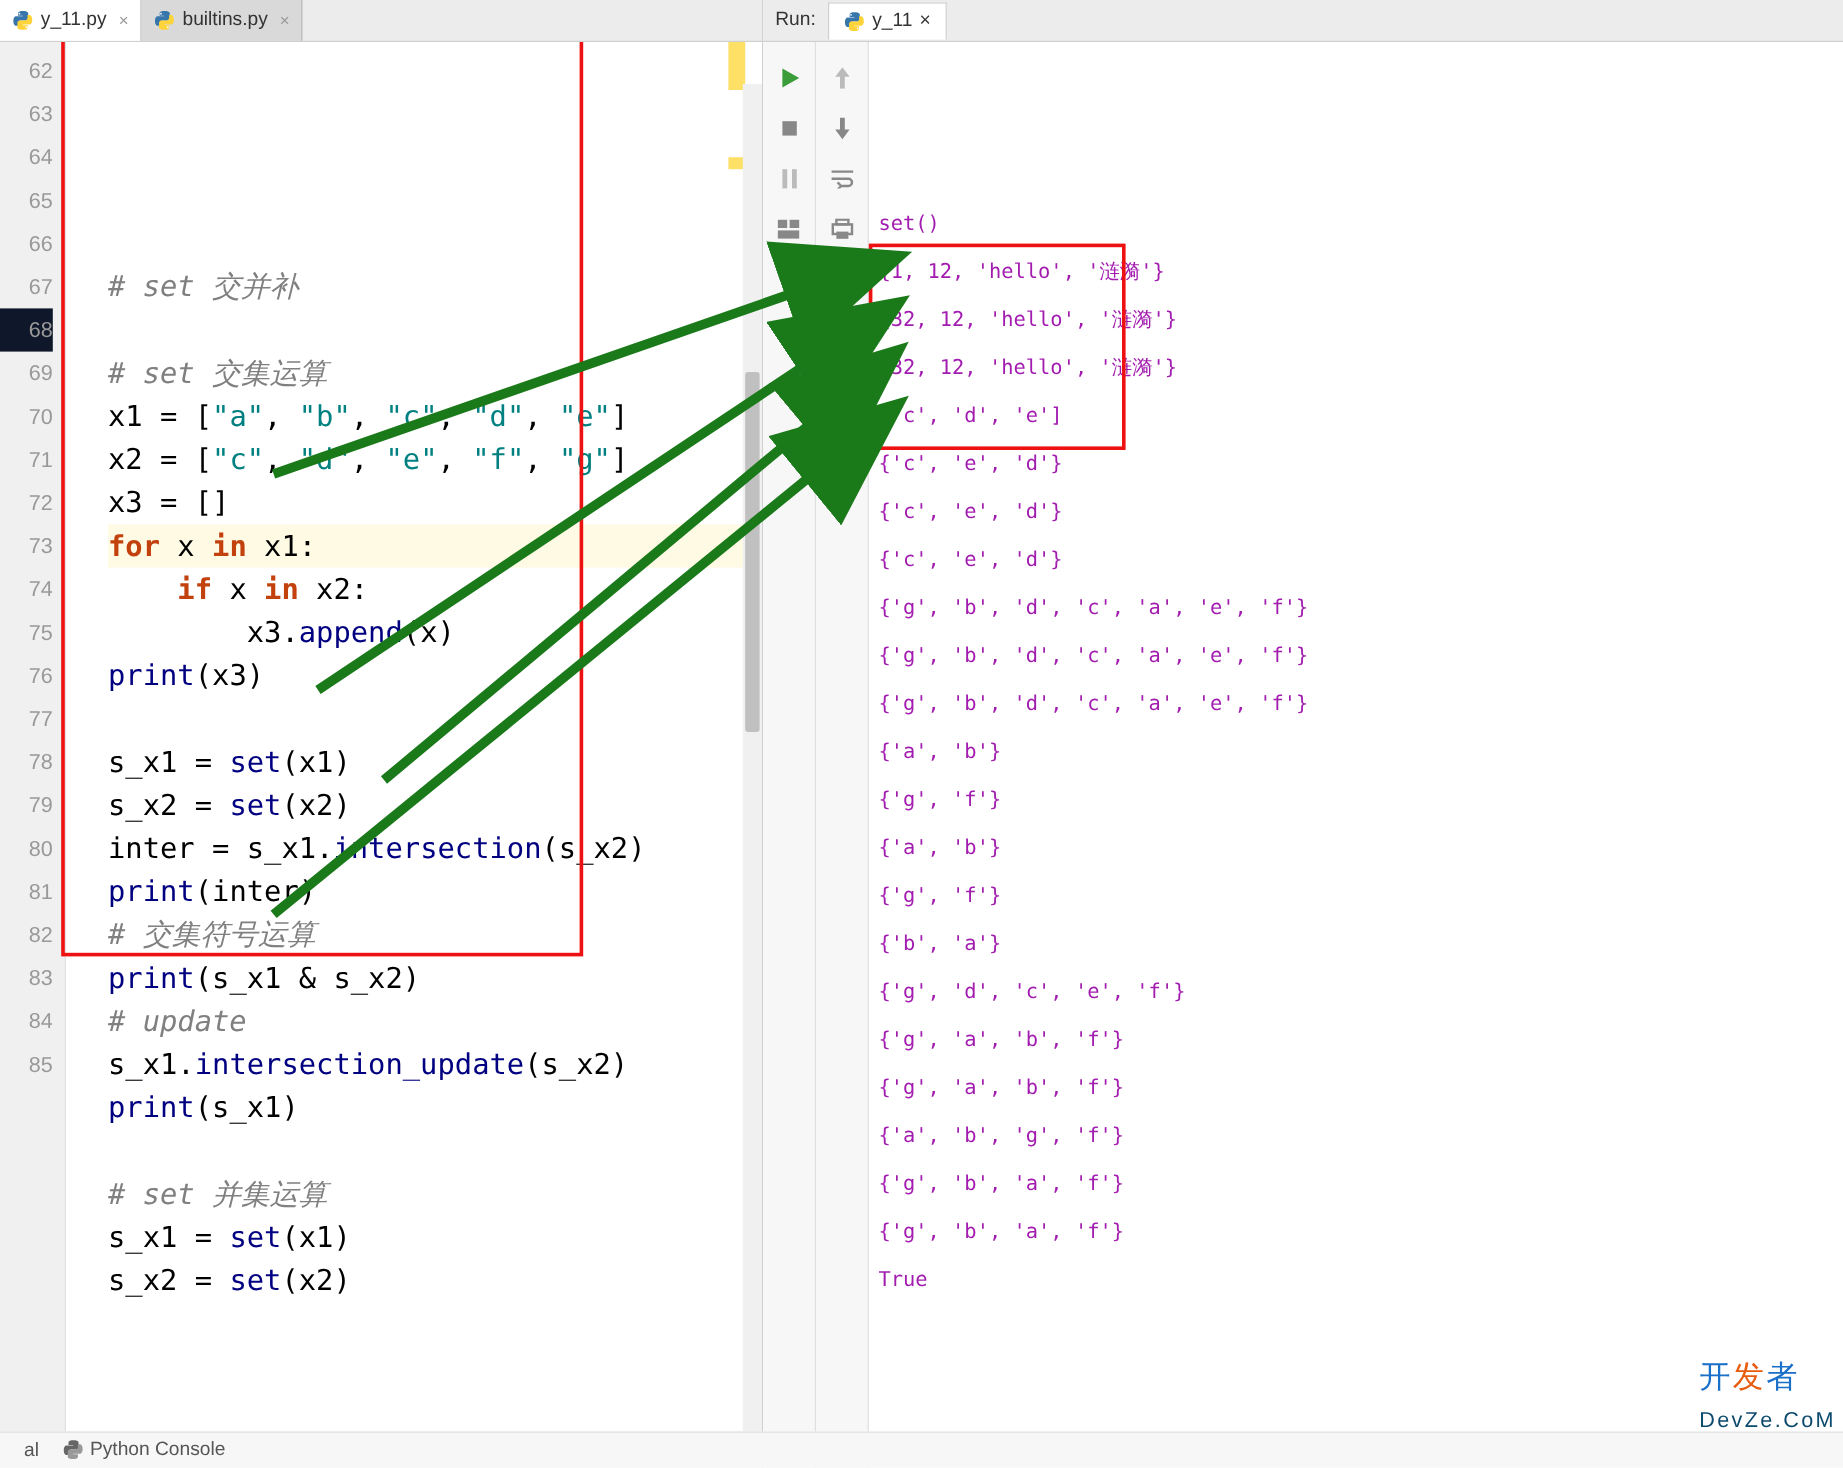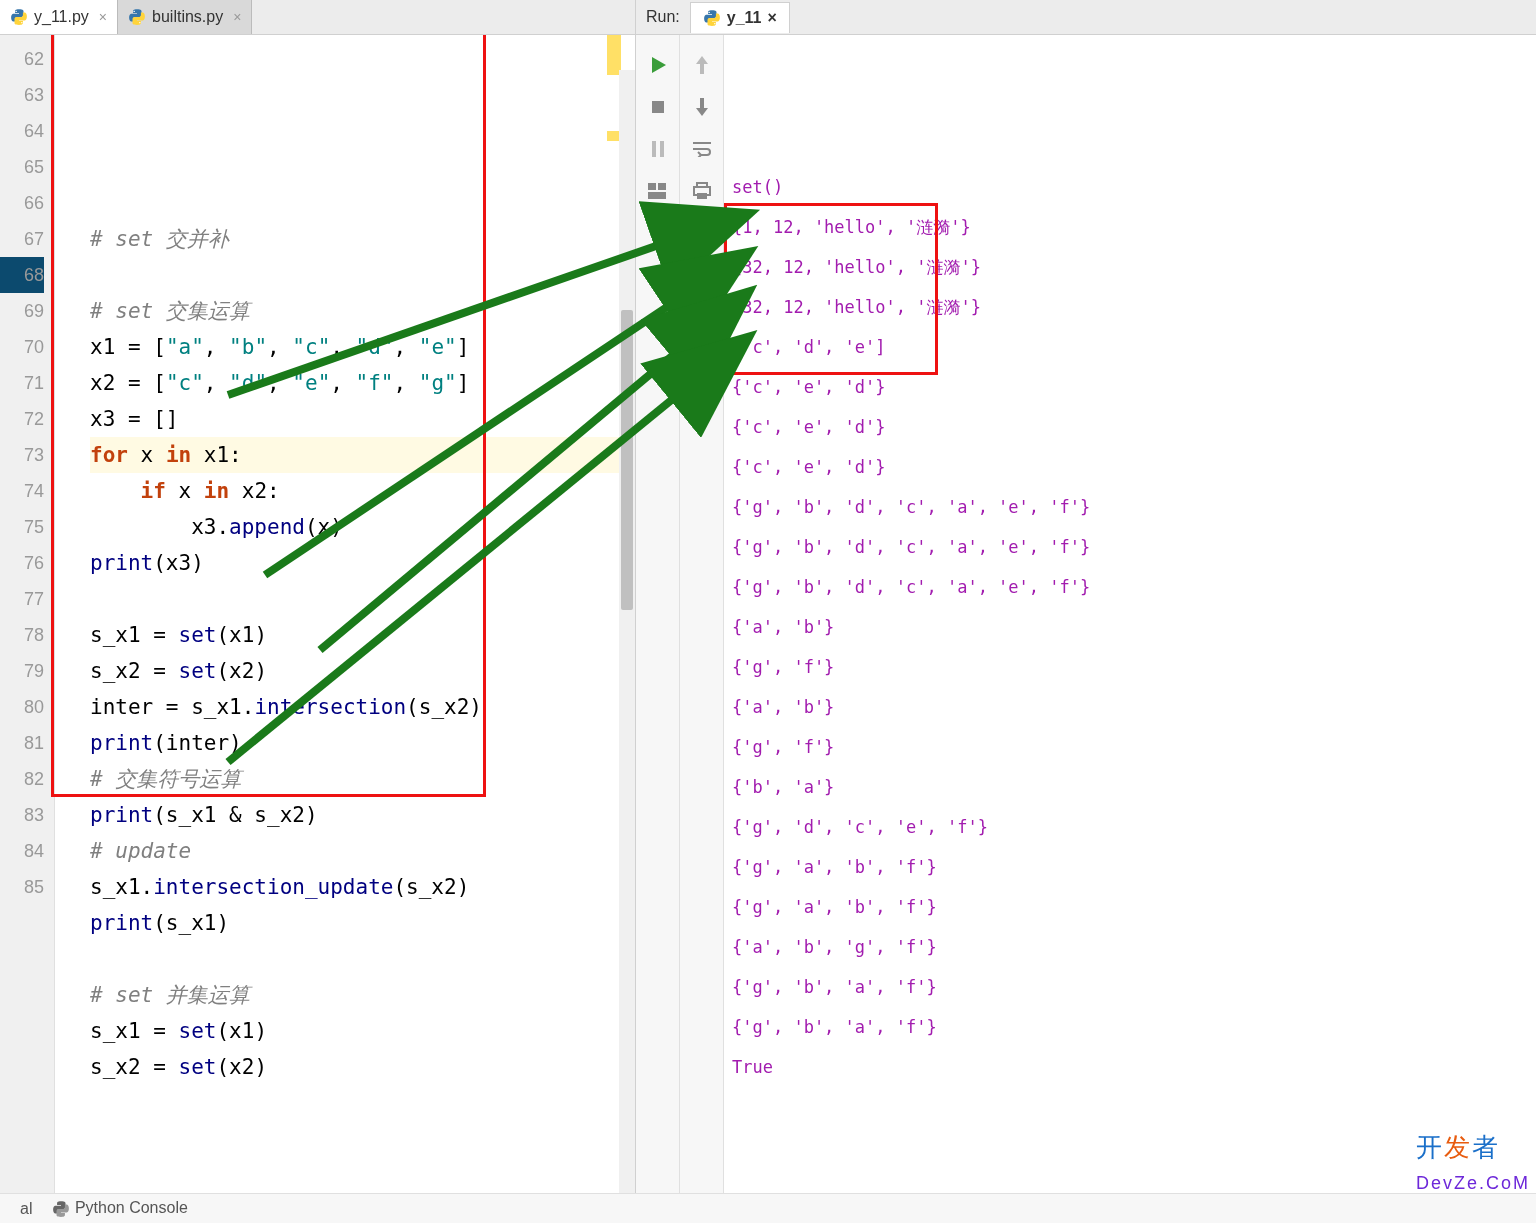--- a/index.html
+++ b/index.html
@@ -27,24 +27,24 @@
 .py-icon { width: 18px; height: 18px; display: inline-flex; align-items: center; justify-content: center; }
 .py-icon svg { width: 18px; height: 18px; }
 
 .editor-body { flex: 1; display: flex; overflow: hidden; position: relative; }
 .gutter {
   width: 55px; background: #f0f0f0; border-right: 1px solid #e0e0e0;
   color: #999; font-family: Arial, sans-serif; font-size: 18px;
   text-align: right; padding-right: 10px; padding-top: 6px;
 }
 .gutter .ln { height: 36px; line-height: 36px; }
-.gutter .ln.hl { background: #0c4a6e; }
+.gutter .ln.hl { background: #0f172a; }
 
 .code-area {
-  flex: 1; padding: 6px 0 0 35px; font-size: 21px; line-height: 36px;
+  flex: 1; padding: 6px 0 0 35px; font-size: 24px; line-height: 36px;
   white-space: pre; color: #000; position: relative;
 }
 .code-line { height: 36px; }
 .code-line.hl { background: #fffae3; }
 .c-comment { color: #808080; font-style: italic; }
 .c-keyword { color: #c2410c; font-weight: bold; }
 .c-builtin { color: #000080; }
 .c-string { color: #008080; }
 .c-ident { color: #000; }
 .c-punct { color: #000; }
@@ -71,21 +71,21 @@
   padding-left: 100px; display: flex; align-items: center;
 }
 
 .run-header {
   height: 35px; background: #ececec; border-bottom: 1px solid #d0d0d0;
   display: flex; align-items: center; gap: 10px; padding-left: 10px;
   font-family: Arial, sans-serif; font-size: 16px; color: #333; text-align: center;
 }
 .run-tab {
   display: flex; align-items: center; gap: 6px; background: #fff;
-  padding: 6px 12px; border: 1px solid #d0d0d0; border-bottom: none; font-weight: bold;
+  padding: 6px 12px; border: 1px solid #d0d0d0; border-bottom: none;
 }
 
 .run-body { flex: 1; display: flex; }
 .run-toolbar {
   width: 44px; background: #f7f7f7; border-right: 1px solid #e0e0e0;
   display: flex; flex-direction: column; align-items: center; gap: 18px;
   padding-top: 18px;
 }
 .tb-btn { width: 24px; height: 24px; display: flex; align-items: center; justify-content: center; cursor: pointer; color: #666; }
 .tb-btn.green { color: #3a9d3a; }
@@ -112,21 +112,21 @@
   font-family: Arial, sans-serif; font-size: 16px; color: #555;
 }
 .watermark {
   position: absolute; right: 6px; bottom: 27px;
   font-family: Arial, sans-serif; font-size: 26px; font-weight: normal;
   letter-spacing: 2px;
 }
 .watermark .wm1 { color: #1a6fc9; }
 .watermark .wm2 { color: #e85c0f; }
 .watermark .wm3 { color: #1a6fc9; }
-.watermark .wm4 { color: #6d28d9; margin-top: 38px; }
+.watermark .wm4 { color: #0c4a6e; margin-top: 38px; }
 </style>
 </head>
 <body>
 
 <div class="main-container">
 
   <div class="left-pane">
     <div class="tabs-bar">
       <div class="tab active">
         <span class="py-icon">

